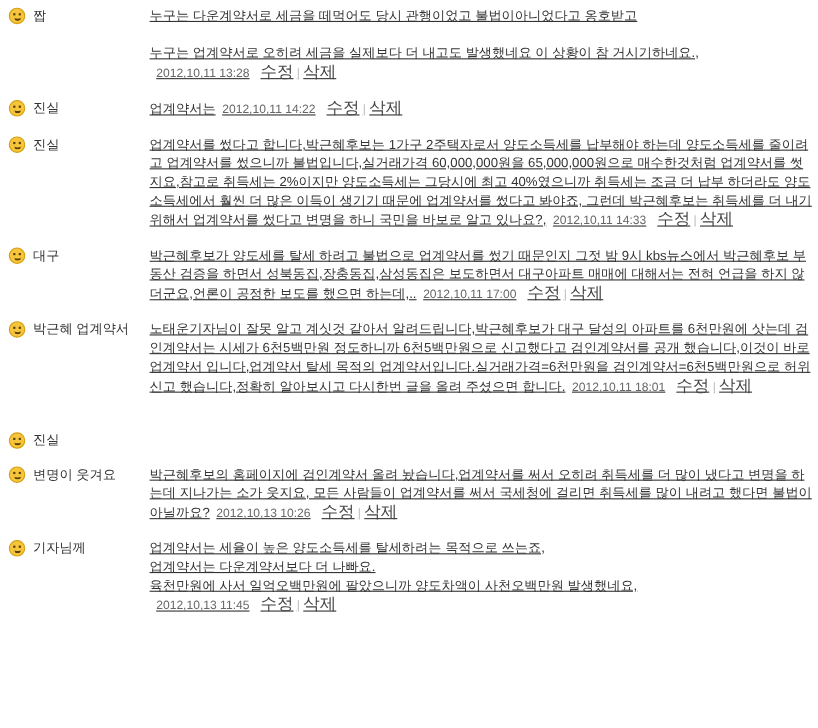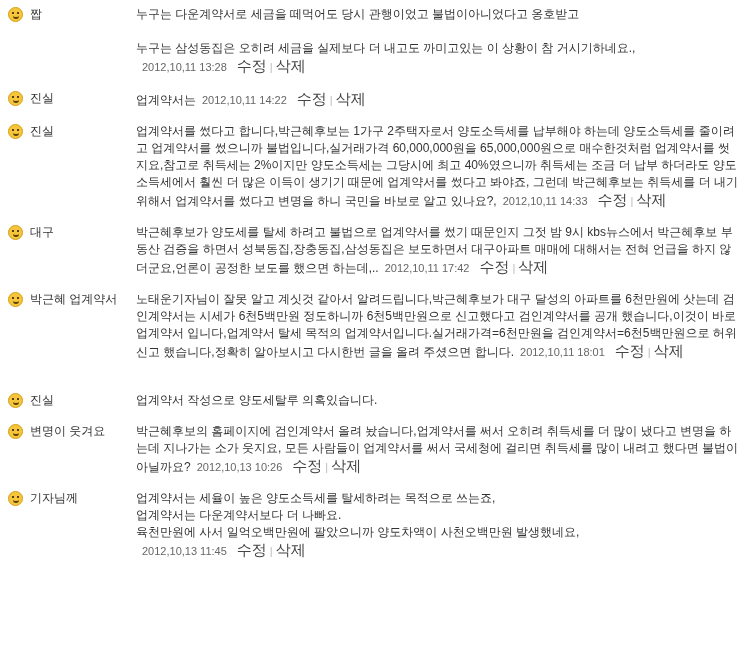--- a/index.html
+++ b/index.html
@@ -73,20 +73,21 @@
   .body-cell {
     flex: 1 1 auto;
     min-width: 0;
     line-height: 17px;
     color: #333333;
   }
   .body-cell p {
     margin: 0;
     line-height: 17px;
     word-break: break-all;
+    text-decoration: underline;
   }
   .body-cell p + p {
     margin-top: 0;
   }
   .spacer-line {
     height: 17px;
   }
   .meta {
     color: #666666;
     font-size: 11px;
@@ -115,21 +116,21 @@
 
 <div id="comment-list">
     <div class="comment-row">
       <div class="avatar-cell">
         <span class="avatar"></span>
       </div>
       <div class="author-cell">짭</div>
       <div class="body-cell">
         <p><span>누구는 다운계약서로 세금을 떼먹어도 당시 관행이었고 불법이아니었다고 옹호받고</span></p>
         <div class="spacer-line"></div>
-        <p><span>누구는 삼성동집은 오히려 세금을 실제보다 더 내고도 까미고있는 이 상황이 참 거시기하네요.,</span><span class="inline-tail"><span class="meta">2012,10,11 13:28</span><a class="action">수정</a><span class="sep">|</span><a class="action" style="margin-left: 0px;">삭제</a></span></p>
+        <p><span>누구는 업계약서로 오히려 세금을 실제보다 더 내고도 발생했네요 이 상황이 참 거시기하네요.,</span><span class="inline-tail"><span class="meta">2012,10,11 13:28</span><a class="action">수정</a><span class="sep">|</span><a class="action" style="margin-left: 0px;">삭제</a></span></p>
       </div>
     </div>
     <div class="comment-row">
       <div class="avatar-cell">
         <span class="avatar"></span>
       </div>
       <div class="author-cell">진실</div>
       <div class="body-cell">
         <p><span>업계약서는</span><span class="inline-tail"><span class="meta">2012,10,11 14:22</span><a class="action">수정</a><span class="sep">|</span><a class="action" style="margin-left: 0px;">삭제</a></span></p>
       </div>
@@ -142,40 +143,39 @@
       <div class="body-cell">
         <p><span>업계약서를 썼다고 합니다,박근혜후보는 1가구 2주택자로서 양도소득세를 납부해야 하는데 양도소득세를 줄이려고 업계약서를 썼으니까 불법입니다,실거래가격 60,000,000원을 65,000,000원으로 매수한것처럼 업계약서를 썻지요,참고로 취득세는 2%이지만 양도소득세는 그당시에 최고 40%였으니까 취득세는 조금 더 납부 하더라도 양도소득세에서 훨씬 더 많은 이득이 생기기 때문에 업계약서를 썼다고 봐야죠, 그런데 박근혜후보는 취득세를 더 내기 위해서 업계약서를 썼다고 변명을 하니 국민을 바보로 알고 있나요?,</span><span class="inline-tail"><span class="meta">2012,10,11 14:33</span><a class="action">수정</a><span class="sep">|</span><a class="action" style="margin-left: 0px;">삭제</a></span></p>
       </div>
     </div>
     <div class="comment-row">
       <div class="avatar-cell">
         <span class="avatar"></span>
       </div>
       <div class="author-cell">대구</div>
       <div class="body-cell">
-        <p><span>박근혜후보가 양도세를 탈세 하려고 불법으로 업계약서를 썼기 때문인지 그젓 밤 9시 kbs뉴스에서 박근혜후보 부동산 검증을 하면서 성북동집,장충동집,삼성동집은 보도하면서 대구아파트 매매에 대해서는 전혀 언급을 하지 않더군요,언론이 공정한 보도를 했으면 하는데,..</span><span class="inline-tail"><span class="meta">2012,10,11 17:42</span><a class="action">수정</a><span class="sep">|</span><a class="action" style="margin-left: 0px;">삭제</a></span></p>
+        <p><span>박근혜후보가 양도세를 탈세 하려고 불법으로 업계약서를 썼기 때문인지 그젓 밤 9시 kbs뉴스에서 박근혜후보 부동산 검증을 하면서 성북동집,장충동집,삼성동집은 보도하면서 대구아파트 매매에 대해서는 전혀 언급을 하지 않더군요,언론이 공정한 보도를 했으면 하는데,..</span><span class="inline-tail"><span class="meta">2012,10,11 17:00</span><a class="action">수정</a><span class="sep">|</span><a class="action" style="margin-left: 0px;">삭제</a></span></p>
       </div>
     </div>
     <div class="comment-row">
       <div class="avatar-cell">
         <span class="avatar"></span>
       </div>
       <div class="author-cell">박근혜 업계약서</div>
       <div class="body-cell">
         <p><span>노태운기자님이 잘못 알고 계싯것 같아서 알려드립니다,박근혜후보가 대구 달성의 아파트를 6천만원에 삿는데 검인계약서는 시세가 6천5백만원 정도하니까 6천5백만원으로 신고했다고 검인계약서를 공개 했습니다,이것이 바로 업계약서 입니다,업계약서 탈세 목적의 업계약서입니다.실거래가격=6천만원을 검인계약서=6천5백만원으로 허위신고 했습니다,정확히 알아보시고 다시한번 글을 올려 주셨으면 합니다.</span><span class="inline-tail"><span class="meta">2012,10,11 18:01</span><a class="action">수정</a><span class="sep">|</span><a class="action" style="margin-left: 0px;">삭제</a></span></p>
         <div class="spacer-line"></div>
       </div>
     </div>
     <div class="comment-row">
       <div class="avatar-cell">
         <span class="avatar"></span>
       </div>
       <div class="author-cell">진실</div>
       <div class="body-cell">
-        <p><span>업계약서 작성으로 양도세탈루 의혹있습니다.</span></p>
       </div>
     </div>
     <div class="comment-row">
       <div class="avatar-cell">
         <span class="avatar"></span>
       </div>
       <div class="author-cell">변명이 웃겨요</div>
       <div class="body-cell">
         <p><span>박근혜후보의 홈페이지에 검인계약서 올려 놨습니다,업계약서를 써서 오히려 취득세를 더 많이 냈다고 변명을 하는데 지나가는 소가 웃지요, 모든 사람들이 업계약서를 써서 국세청에 걸리면 취득세를 많이 내려고 했다면 불법이 아닐까요?</span><span class="inline-tail"><span class="meta">2012,10,13 10:26</span><a class="action">수정</a><span class="sep">|</span><a class="action" style="margin-left: 0px;">삭제</a></span></p>
       </div>

